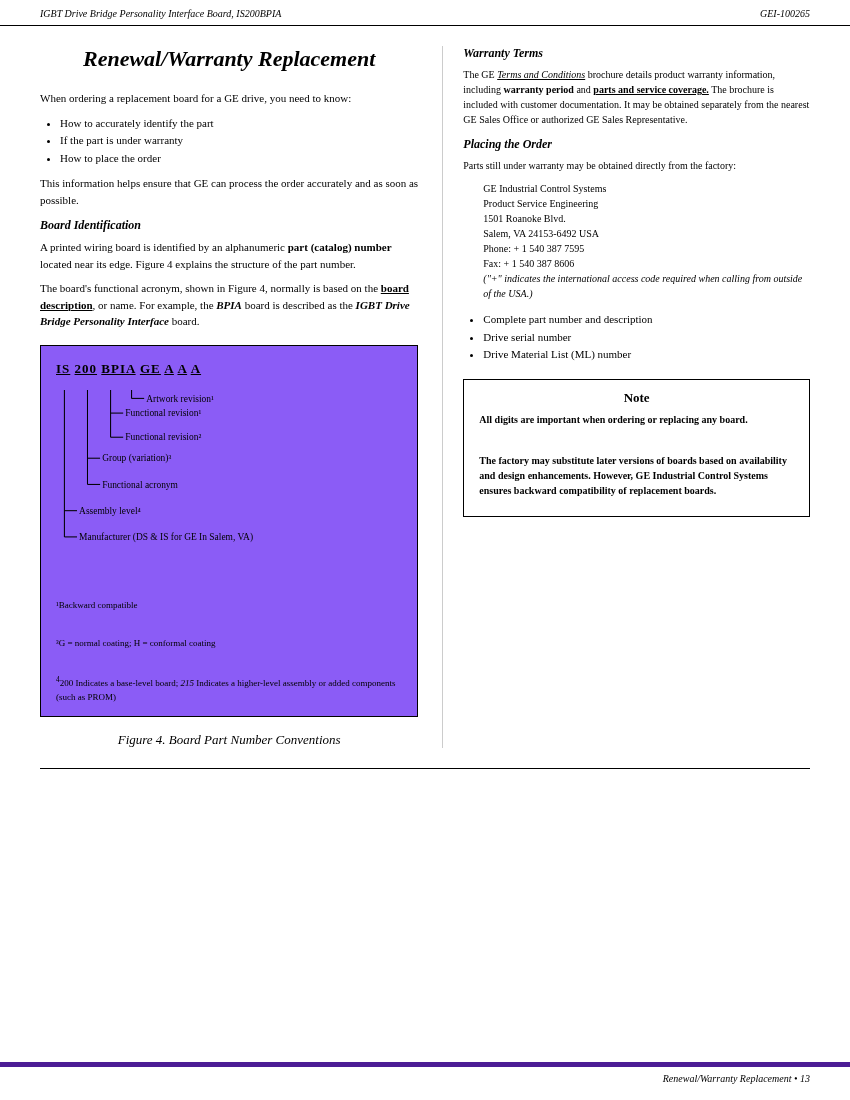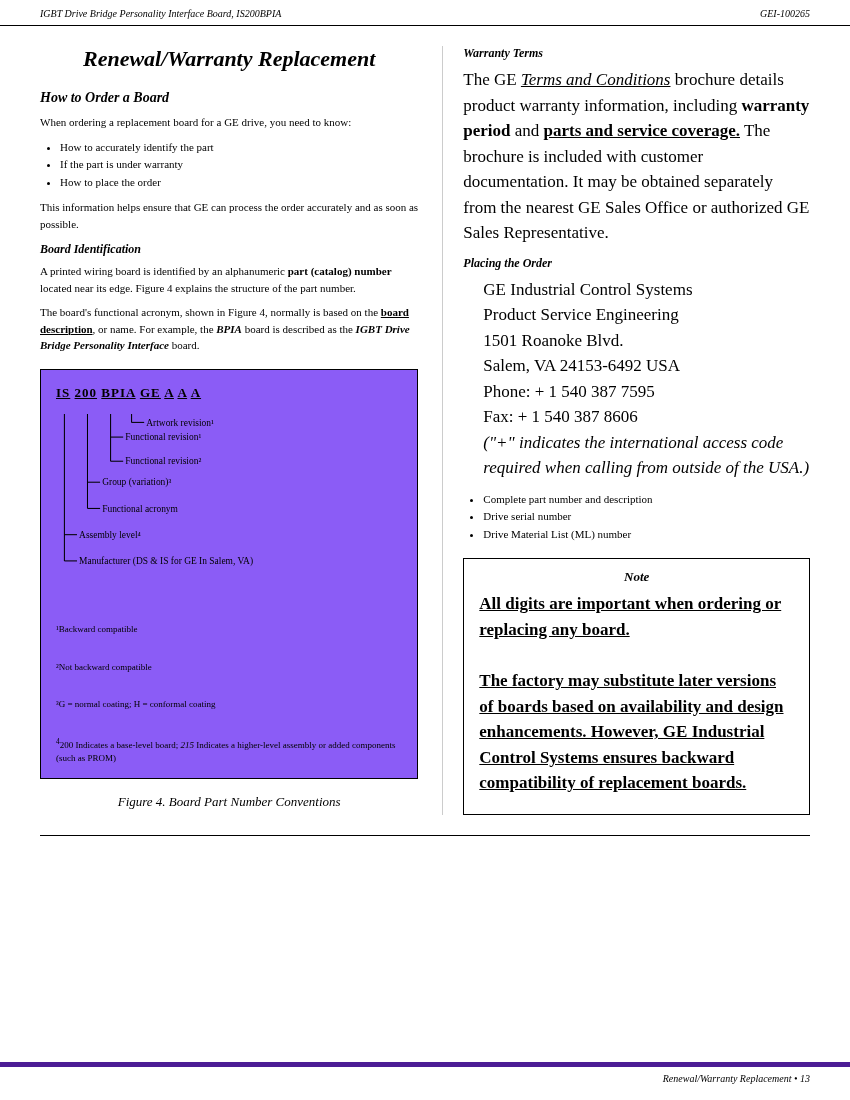--- a/index.html
+++ b/index.html
@@ -118,32 +118,30 @@
       margin-top: 8px;
     }
     .note-box {
       border: 1px solid #000;
       padding: 10px 15px;
       margin-top: 15px;
     }
     .note-title {
       text-align: center;
       font-weight: bold;
-      font-style: italic;
       font-size: 13px;
       margin-bottom: 6px;
     }
     .note-text {
       font-weight: bold;
       font-size: 11px;
       line-height: 1.5;
-      text-decoration: underline;
     }
     .right-col p {
-      font-size: 17px;
+      font-size: 10px;
       line-height: 1.5;
       margin-bottom: 8px;
     }
     .address-block {
       margin-left: 20px;
       margin-bottom: 10px;
       font-size: 11px;
       line-height: 1.7;
     }
     .address-block p {
@@ -168,21 +166,20 @@
   <span>IGBT Drive Bridge Personality Interface Board, IS200BPIA</span>
   <span>GEI-100265</span>
 </div>
 
 <div class="content-area">
 
   <div class="left-col">
 
     <div class="page-title">Renewal/Warranty Replacement</div>
 
-    <div class="section-title">How to Order a Board</div>
 
     <p>When ordering a replacement board for a GE drive, you need  to know:</p>
 
     <ul>
       <li>How to accurately identify the part</li>
       <li>If the part is under warranty</li>
       <li>How to place the order</li>
     </ul>
 
     <p>This information helps ensure that GE can process the order accurately and as soon as possible.</p>
@@ -227,40 +224,40 @@
         <line x1="52" y1="22" x2="64" y2="22" stroke="#000" stroke-width="1"></line>
         <text x="66" y="25" font-size="9">Functional revision¹</text>
 
         <line x1="72" y1="0" x2="72" y2="8" stroke="#000" stroke-width="1"></line>
         <line x1="72" y1="8" x2="84" y2="8" stroke="#000" stroke-width="1"></line>
         <text x="86" y="11" font-size="9">Artwork revision¹</text>
       </svg>
 
       <div class="footnotes">
         <p>¹Backward compatible</p>
-        <p>²Not backward compatible</p>
         <p>³G = normal coating; H = conformal coating</p>
         <p><sup>4</sup>200 Indicates a base-level board; <span class="italic">215</span> Indicates a higher-level assembly or added components (such as PROM)</p>
       </div>
     </div>
 
     <div class="figure-caption">Figure 4.  Board Part Number Conventions</div>
 
   </div>
 
   <div class="right-col">
 
     <div class="subsection-title" style="margin-top:0;">Warranty Terms</div>
 
     <p>
       The GE <span class="italic underline">Terms and Conditions</span> brochure details product warranty information, including <span class="bold">warranty period</span> and <span class="bold underline">parts and service coverage.</span> The brochure is included with customer documentation. It may be obtained separately from the nearest GE Sales Office or authorized GE Sales Representative.
     </p>
 
     <div class="subsection-title">Placing the Order</div>
 
+    <p>Parts still under warranty may be obtained directly from the factory:</p>
 
     <div class="address-block">
       <p>GE Industrial Control Systems</p>
       <p>Product Service Engineering</p>
       <p>1501 Roanoke Blvd.</p>
       <p>Salem, VA 24153-6492  USA</p>
       <p>Phone:  + 1 540 387 7595</p>
       <p>Fax:   + 1 540 387 8606</p>
       <p style="font-style: italic;">("+" indicates the international access code required when calling from outside of the USA.)</p>
     </div>

